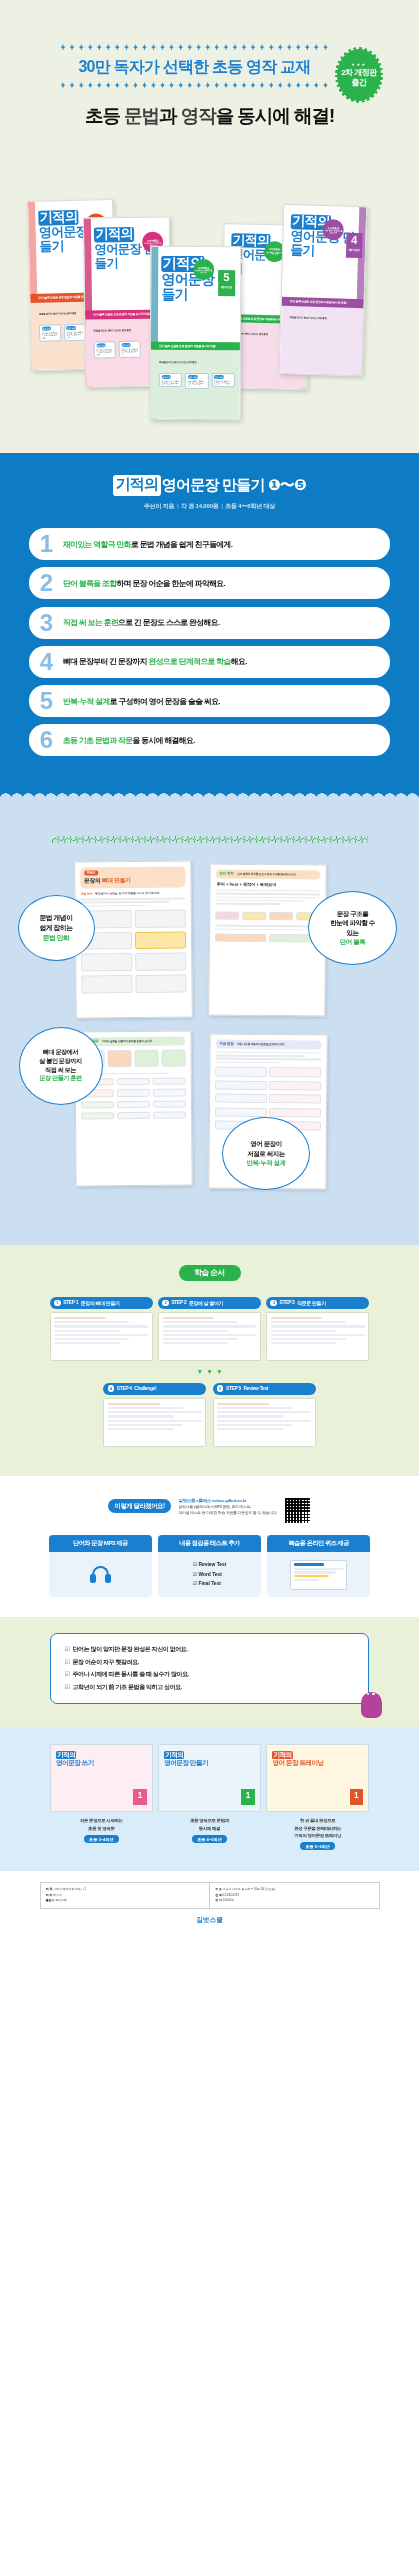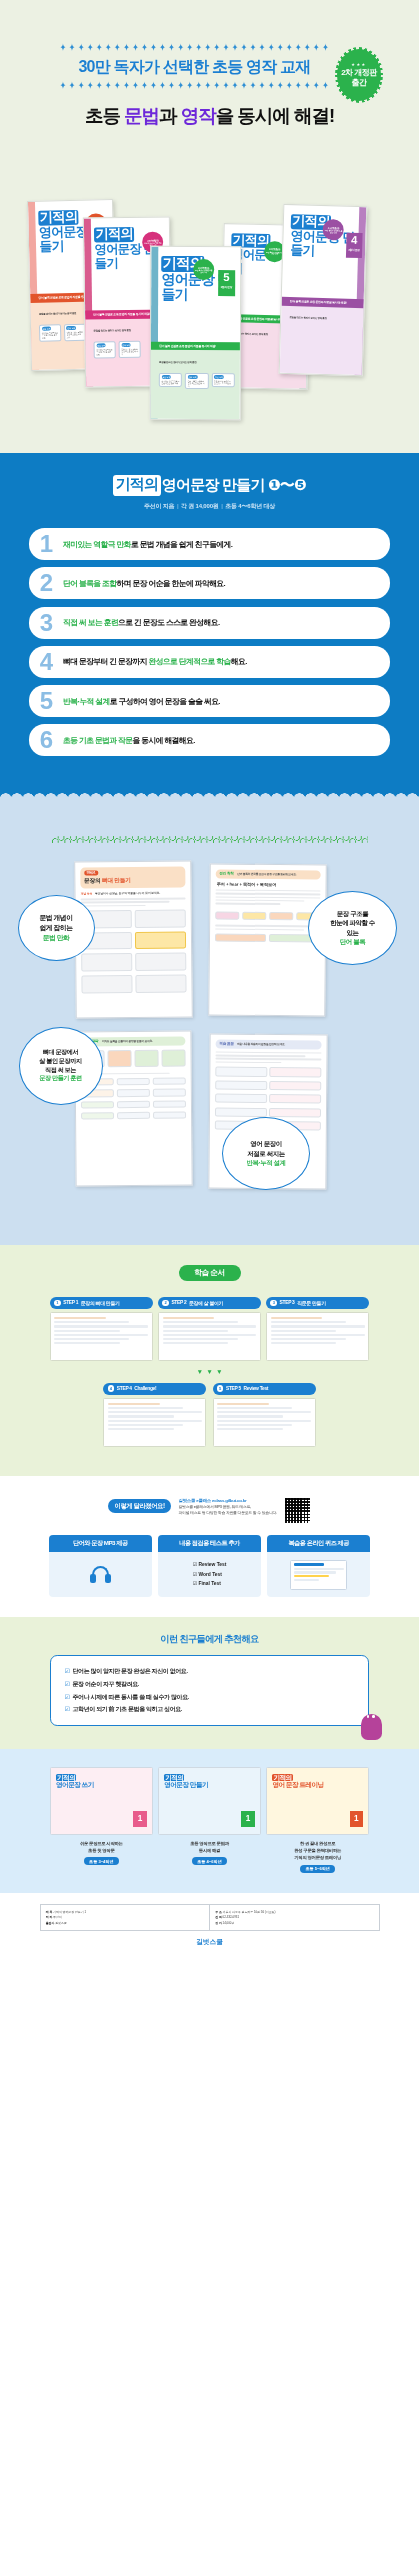--- a/index.html
+++ b/index.html
@@ -68,21 +68,21 @@
   .stamp .stars { font-size: 4.1px; letter-spacing: 1.5px; margin-bottom: 1px; }
   .hero-title {
     text-align: center;
     margin-top: 13.4px;
     font-size: 18.5px;
     font-weight: 900;
     letter-spacing: -1px;
     line-height: 1.28;
     color: #111;
   }
-  .hero-title .grn { color: #6d28d9; }
+  .hero-title .grn { color: #404040; }
   .books {
     position: absolute;
     left: 0; right: 0; top: 175px;
     height: 216px;
   }
 
   
   .bk {
     position: absolute;
     background: #fff;
@@ -795,21 +795,20 @@
             <div style="height:2.1px;background:#e7edf3;border-radius:1px;margin-bottom:1.5px;width:85%"></div>
             <div style="height:2.1px;background:#ffd34d;border-radius:1px;margin-bottom:1.5px;width:70%"></div>
             <div style="height:2.1px;background:#e7edf3;border-radius:1px;width:50%"></div>
           </div>
         </div>
       </div>
     </div>
   </section>
 
   <section class="recommend">
-    <h2 class="rec-title">이런 친구들에게 추천해요</h2>
     <div class="rec-box">
       <ul>
         <li><span class="cb">☑</span><span>단어는 많이 알지만 문장 완성은 자신이 없어요.</span></li>
         <li><span class="cb">☑</span><span>문장 어순이 자꾸 헷갈려요.</span></li>
         <li><span class="cb">☑</span><span>주어나 시제에 따른 동사를 쓸 때 실수가 많아요.</span></li>
         <li><span class="cb">☑</span><span>고학년이 되기 前 기초 문법을 익히고 싶어요.</span></li>
       </ul>
     </div>
     <div class="mascot">
       <div class="body"></div>

